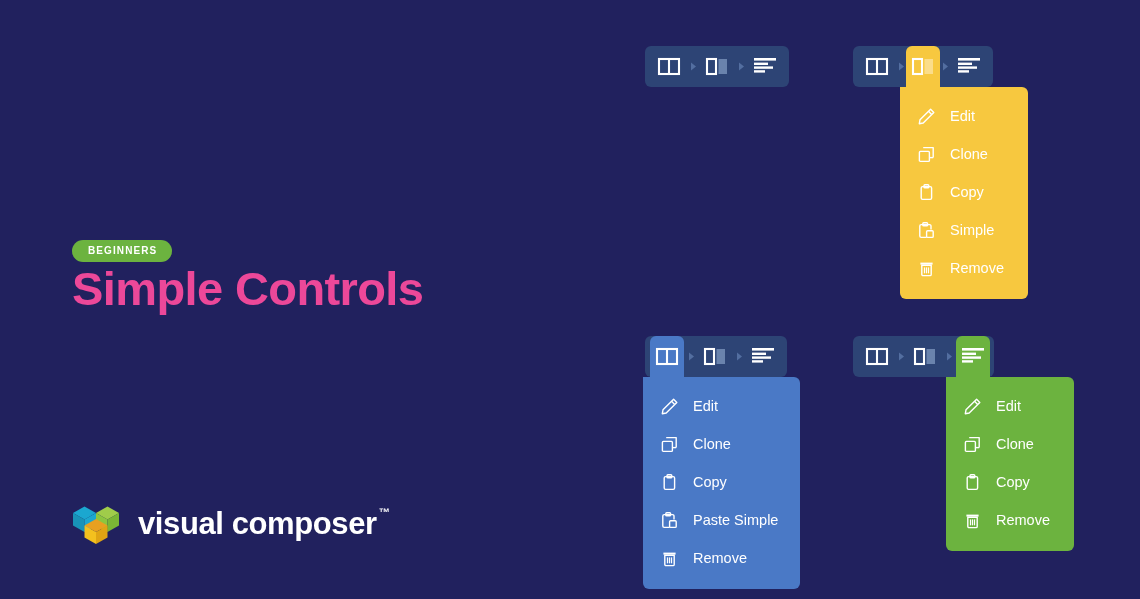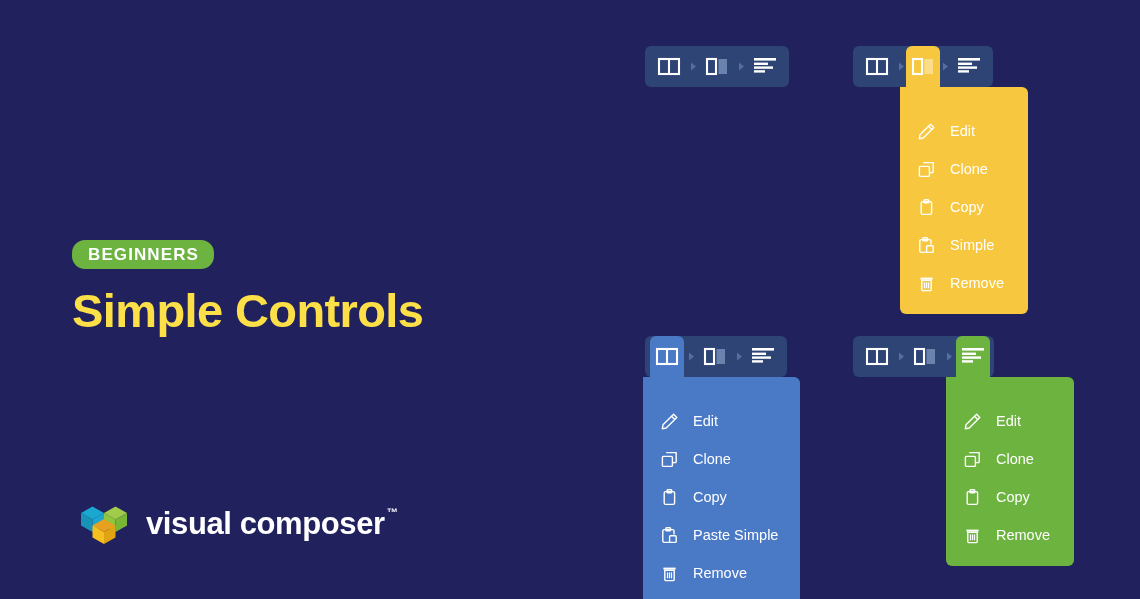--- a/index.html
+++ b/index.html
@@ -10,39 +10,39 @@
     overflow:hidden;
   }
   .stage { position:relative; width:1140px; height:599px; background:#21215e; }
 
   
   .hero { position:absolute; left:72px; top:240px; }
   .badge {
     display:inline-block;
     background:#6cb33f;
     color:#ffffff;
-    font-size:17px;
+    font-size:10px;
     font-weight:bold;
     letter-spacing:1.1px;
     padding:6px 15px 6px 16px;
     border-radius:13px;
     line-height:1;
   }
   .hero-title {
-    margin-top:17px;
-    color:#fde047;
+    margin-top:2px;
+    color:#ec4899;
     font-size:47px;
     font-weight:bold;
     letter-spacing:-0.6px;
     line-height:1.05;
     white-space:nowrap;
   }
 
   
-  .logo-wrap { position:absolute; left:80px; top:503px; display:flex; align-items:center; }
+  .logo-wrap { position:absolute; left:72px; top:503px; display:flex; align-items:center; }
   .logo-mark { width:49px; height:41px; flex:none; }
   .logo-text {
     margin-left:17px;
     color:#ffffff;
     font-size:31px;
     font-weight:bold;
     letter-spacing:-0.4px;
     position:relative;
     white-space:nowrap;
   }
@@ -80,21 +80,21 @@
   .seg.active-yellow{ background:#f7c83f; border-radius:6px 6px 0 0; }
   .seg.active-green { background:#6cb33f; border-radius:6px 6px 0 0; }
 
   .sep { width:14px; height:41px; display:flex; align-items:center; justify-content:center; flex:none; }
   .sep svg { display:block; }
 
   
   .menu {
     position:absolute;
     border-radius:0 6px 6px 6px;
-    padding:25px 0 12px 0;
+    padding:10px 0 12px 0;
     min-width:128px;
   }
   .menu.blue   { background:#4a79c6; }
   .menu.yellow { background:#f7c83f; }
   .menu.green  { background:#6cb33f; }
 
   .mi {
     display:flex; align-items:center;
     height:38px;
     padding:0 22px 0 14px;

